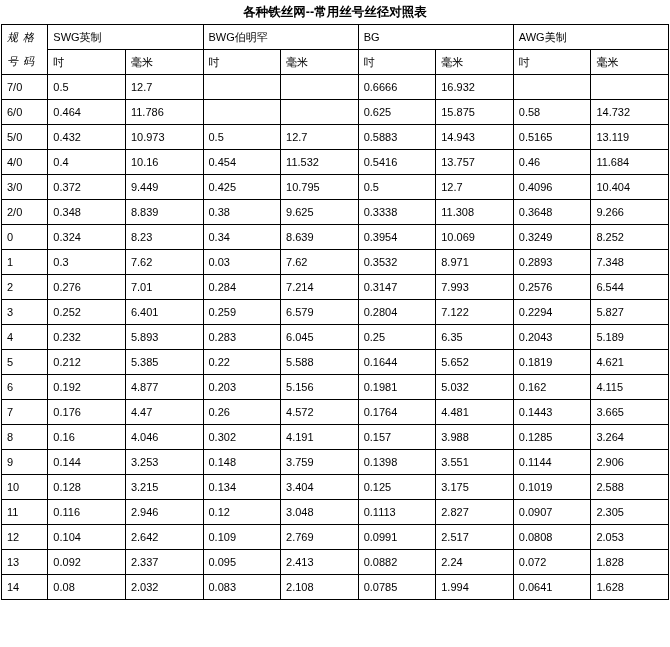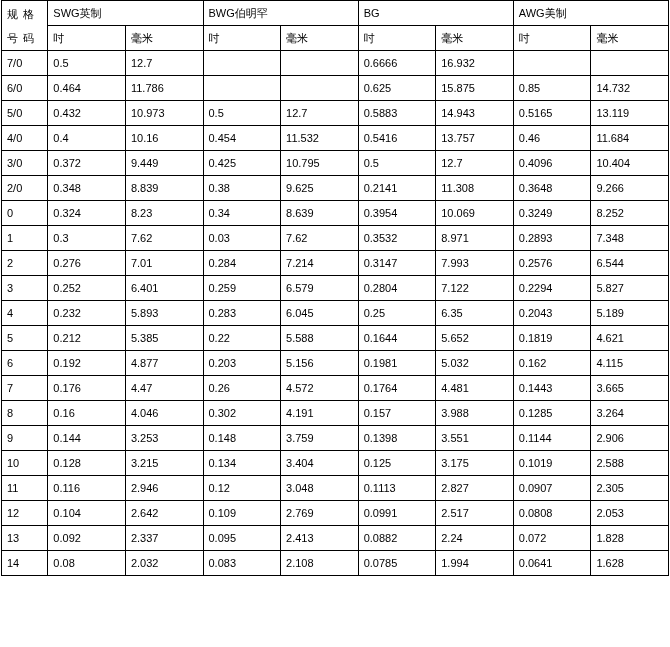--- a/index.html
+++ b/index.html
@@ -50,36 +50,38 @@
   
   col.c-spec { width: 46px; }
   col.c-val  { width: 77px; }
 
   .spec-head {
     text-align: center;
     padding: 0;
     line-height: 15px;
     font-size: 11px;
     letter-spacing: 1px;
+    font-style: italic;
   }
   .spec-head span { display: block; }
   .grp-head {
     font-size: 11px;
   }
   .unit-head {
     font-size: 11px;
   }
   .data-cell { font-size: 11px; }
   .spec-cell { font-size: 11px; margin-left: 23px; }
 </style>
 </head>
 <body>
 
 <div class="page">
 
+  <div class="title">各种铁丝网--常用丝号丝径对照表</div>
 
   <table class="wire">
     <colgroup>
       <col class="c-spec">
       <col class="c-val">
         <col class="c-val">
       <col class="c-val">
         <col class="c-val">
       <col class="c-val">
         <col class="c-val">
@@ -121,21 +123,21 @@
           <td class="data-cell"></td>
         </tr>
         <tr>
           <td class="spec-cell">6/0</td>
           <td class="data-cell">0.464</td>
           <td class="data-cell">11.786</td>
           <td class="data-cell"></td>
           <td class="data-cell"></td>
           <td class="data-cell">0.625</td>
           <td class="data-cell">15.875</td>
-          <td class="data-cell">0.85</td>
+          <td class="data-cell">0.58</td>
           <td class="data-cell">14.732</td>
         </tr>
         <tr>
           <td class="spec-cell">5/0</td>
           <td class="data-cell">0.432</td>
           <td class="data-cell">10.973</td>
           <td class="data-cell">0.5</td>
           <td class="data-cell">12.7</td>
           <td class="data-cell">0.5883</td>
           <td class="data-cell">14.943</td>
@@ -163,21 +165,21 @@
           <td class="data-cell">12.7</td>
           <td class="data-cell">0.4096</td>
           <td class="data-cell">10.404</td>
         </tr>
         <tr>
           <td class="spec-cell">2/0</td>
           <td class="data-cell">0.348</td>
           <td class="data-cell">8.839</td>
           <td class="data-cell">0.38</td>
           <td class="data-cell">9.625</td>
-          <td class="data-cell">0.2141</td>
+          <td class="data-cell">0.3338</td>
           <td class="data-cell">11.308</td>
           <td class="data-cell">0.3648</td>
           <td class="data-cell">9.266</td>
         </tr>
         <tr>
           <td class="spec-cell">0</td>
           <td class="data-cell">0.324</td>
           <td class="data-cell">8.23</td>
           <td class="data-cell">0.34</td>
           <td class="data-cell">8.639</td>

